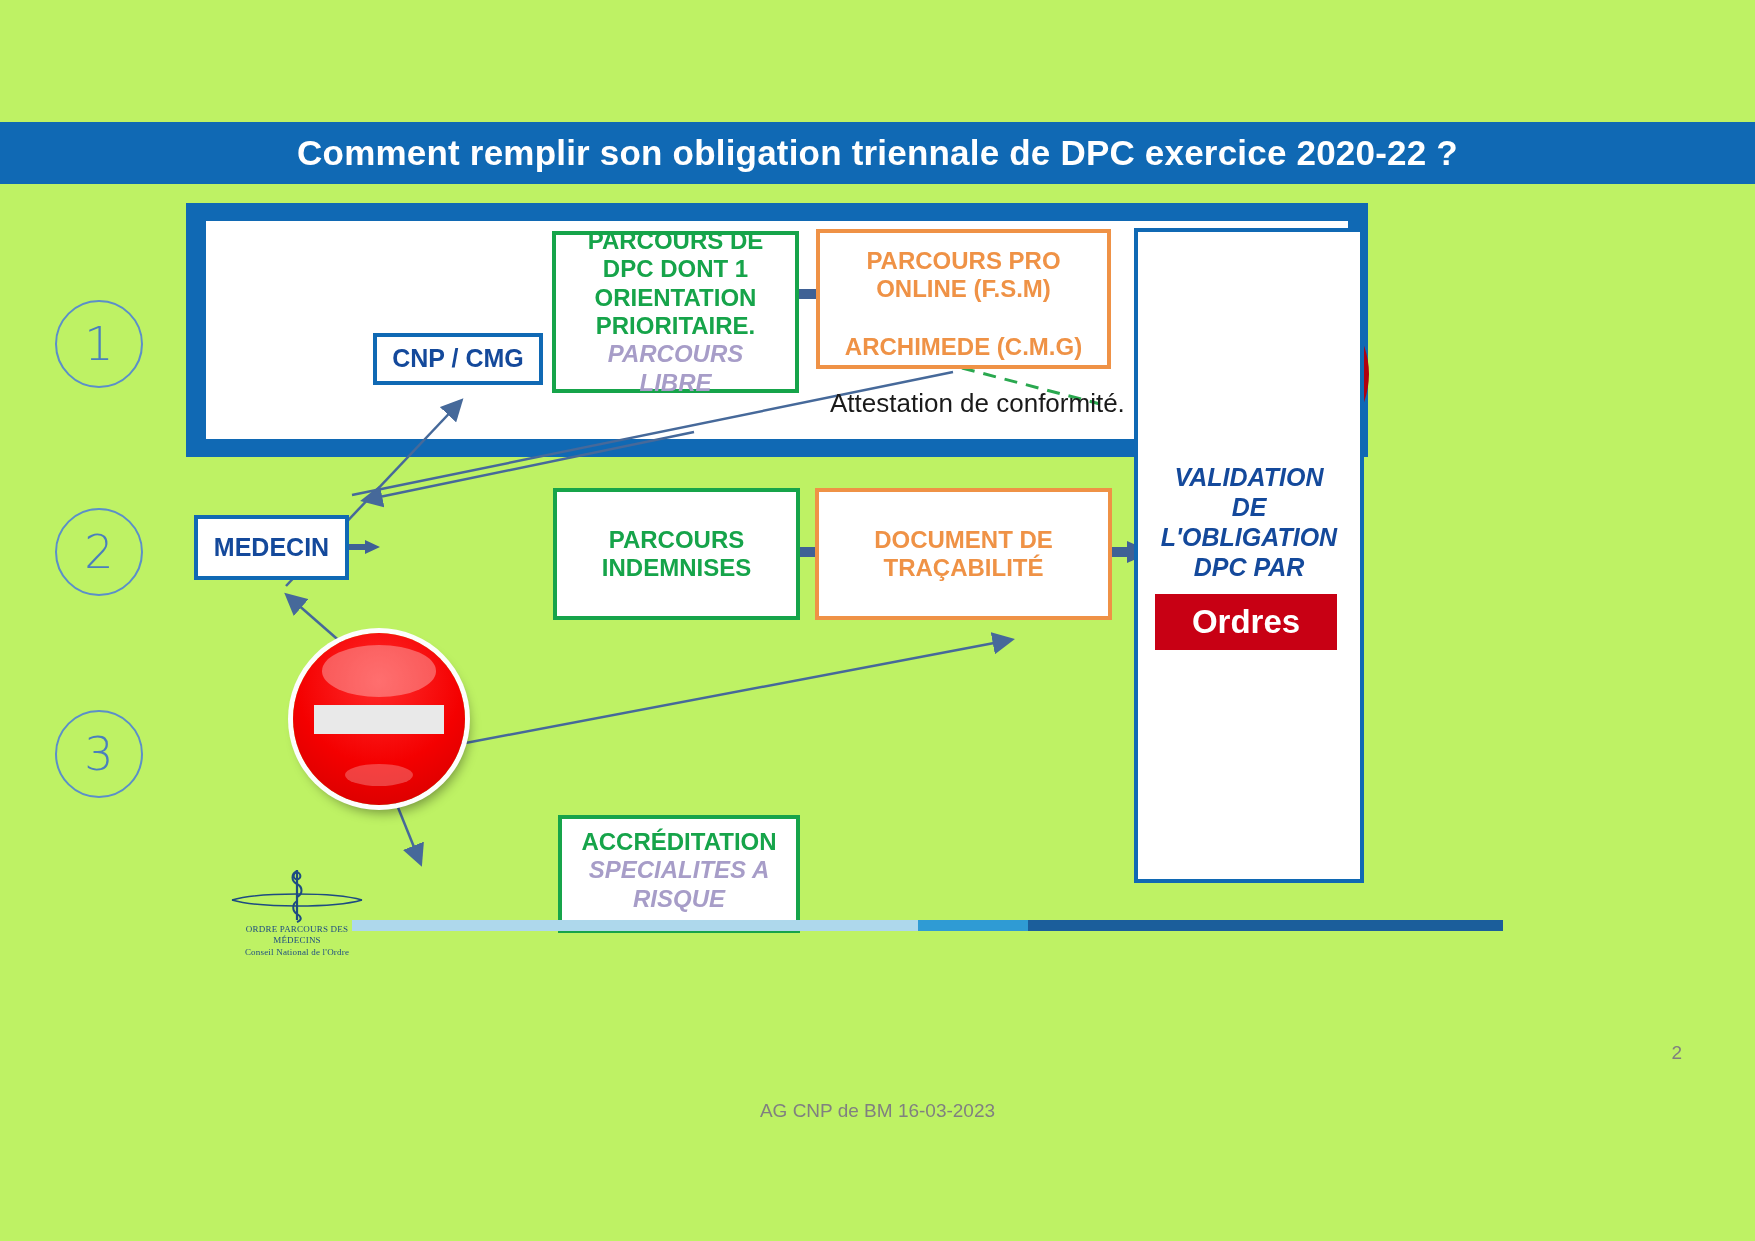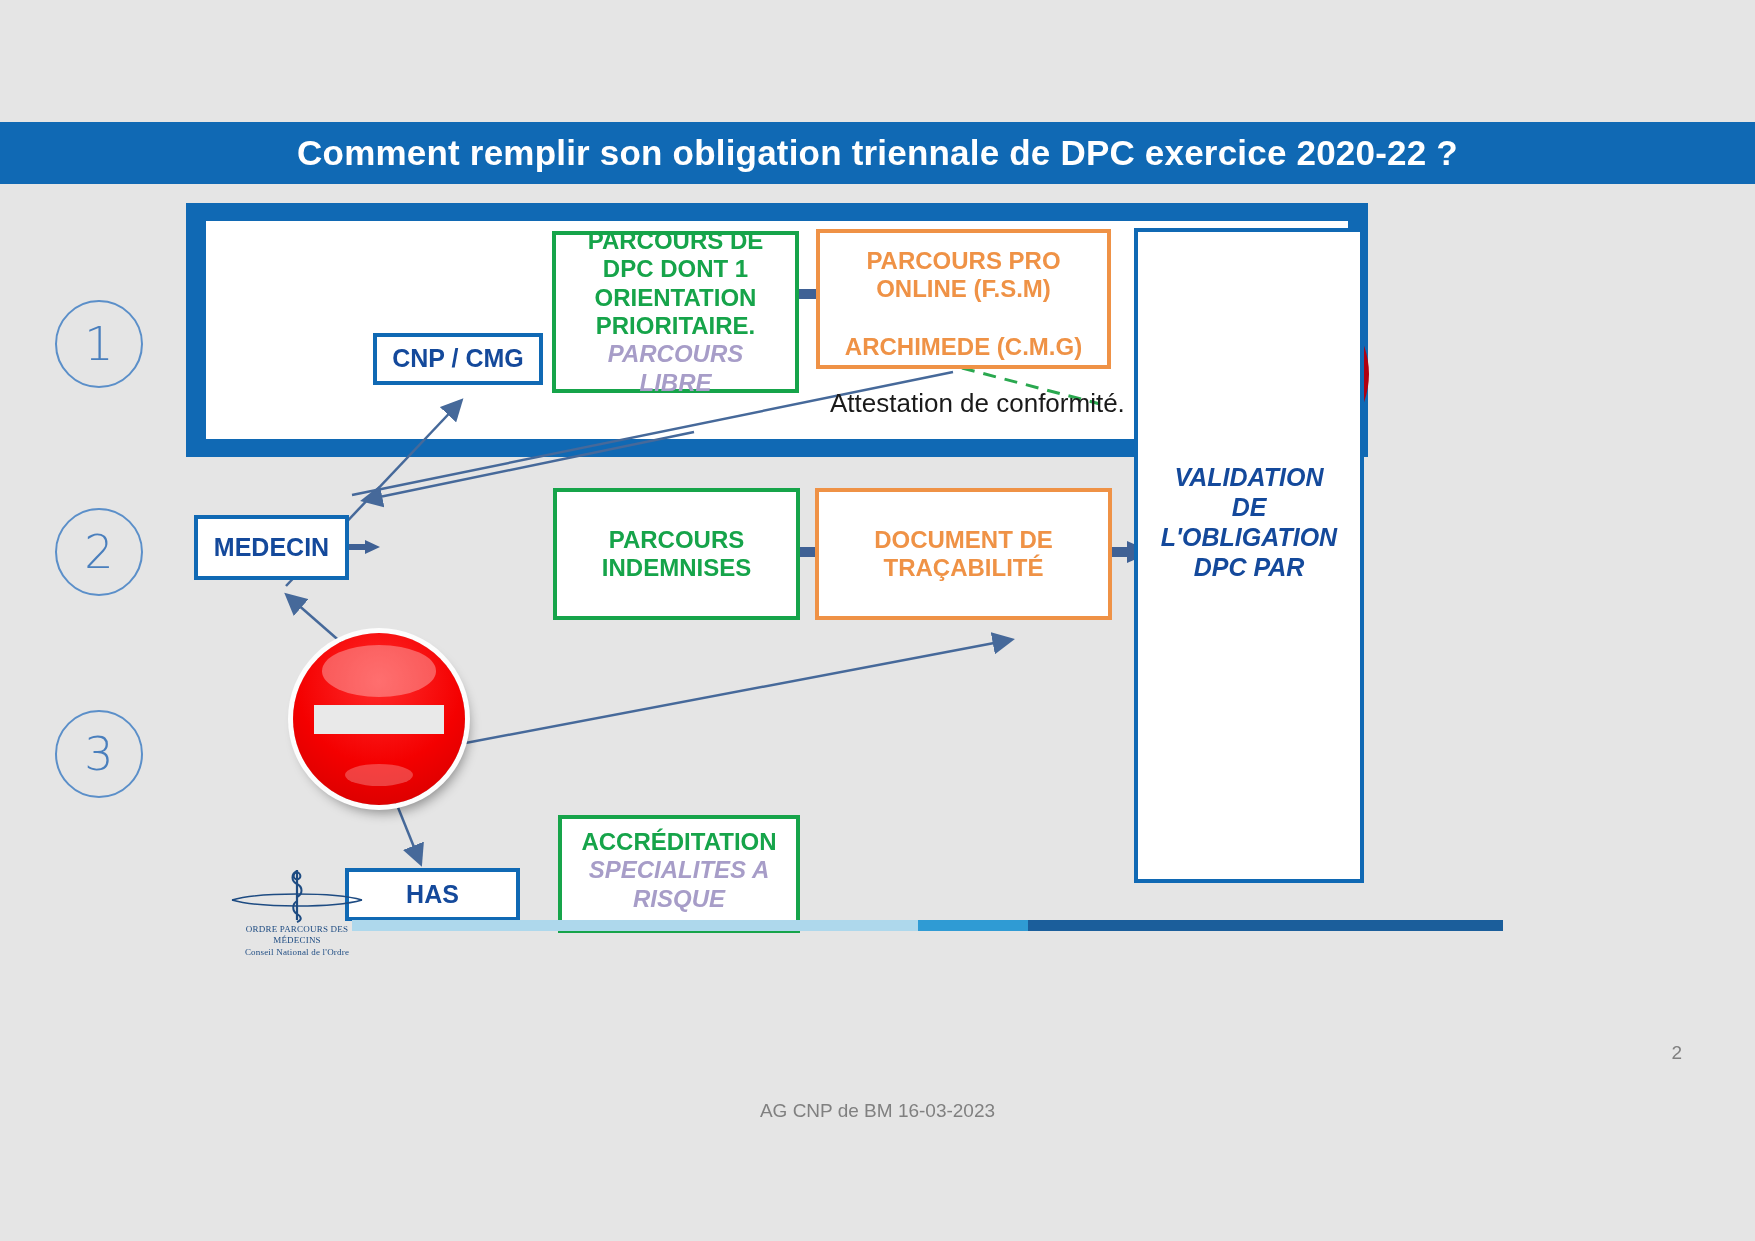--- a/index.html
+++ b/index.html
@@ -10,21 +10,21 @@
   body {
     width: 1755px;
     height: 1241px;
     position: relative;
     font-family: "Liberation Sans", sans-serif;
     overflow: hidden;
   }
   .slide {
     position: absolute;
     inset: 0;
-    background: #e5e5e5;
+    background: #bef264;
   }
 
   
   .title-bar {
     position: absolute;
     left: 0;
     top: 122px;
     width: 1755px;
     height: 62px;
     background: #1069b4;
@@ -351,42 +351,42 @@
 
   <div id="attestation-text">Attestation  de conformité.</div>
 
   <div id="box-validation"></div>
   <div id="validation-text">
     <div>VALIDATION</div>
     <div>DE</div>
     <div>L'OBLIGATION</div>
     <div>DPC PAR</div>
   </div>
+  <div id="ordres-badge">
+    <span>Ordres</span>
+  </div>
 
   <div class="box box-blue" id="box-medecin">
     <span>MEDECIN</span>
   </div>
   <div class="box box-green" id="box-parcours-indem">
     <span>PARCOURS</span>
     <span>INDEMNISES</span>
   </div>
   <div class="box box-orange" id="box-document-trac">
     <span>DOCUMENT DE</span>
     <span>TRAÇABILITÉ</span>
   </div>
 
   <div id="no-entry-sign">
     <div id="no-entry-gloss-top"></div>
     <div id="no-entry-bar"></div>
     <div id="no-entry-gloss-bot"></div>
   </div>
 
-  <div class="box box-blue" id="box-has">
-    <span>HAS</span>
-  </div>
   <div class="box box-green" id="box-accreditation">
     <span>ACCRÉDITATION</span>
     <span class="sub-violet">SPECIALITES A</span>
     <span class="sub-violet">RISQUE</span>
   </div>
 
   <div id="logo-block">
     <svg width="150" height="56" viewBox="0 0 150 56">
       <path d="M75,3 C69,6 69,13 75,16 C81,19 81,26 75,29" stroke="#1d4b82" stroke-width="2" fill="none"></path>
       <line x1="75" y1="2" x2="75" y2="52" stroke="#1d4b82" stroke-width="2.2"></line>

